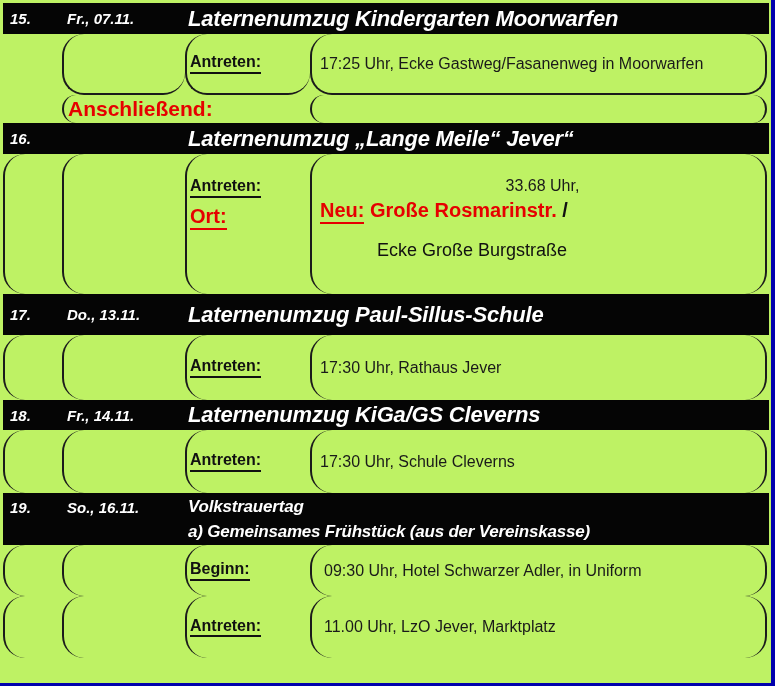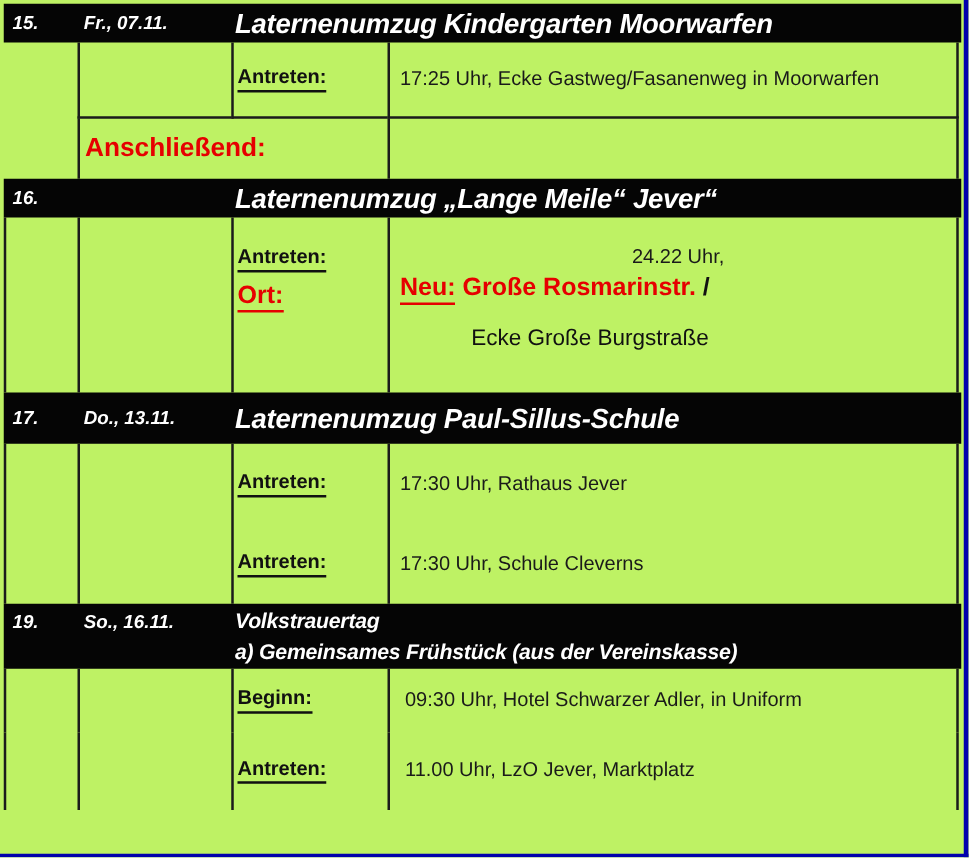--- a/index.html
+++ b/index.html
@@ -34,21 +34,21 @@
   .b-title{font-weight:bold;font-style:italic;font-size:22px;margin-left:3px;white-space:nowrap;letter-spacing:-0.2px;}
   .b-title2{font-weight:bold;font-style:italic;font-size:17px;line-height:25px;margin-left:3px;white-space:nowrap;letter-spacing:-0.2px;}
   .topalign{align-self:flex-start;padding-top:6px;}
   
   .crow{
     margin-left:3px;
     width:764px;
     display:flex;
     box-sizing:border-box;
   }
-  .cell{box-sizing:border-box;border-left:2px solid var(--bd);}
+  .cell{box-sizing:border-box;border-left:2px solid var(--bd);border-radius:22px;}
   .noline{border:none;}
   .bb{border-bottom:2px solid var(--bd);}
   .br{border-right:2px solid var(--bd);}
   .c-num{width:59px;flex:none;}
   .c-date{width:123px;flex:none;}
   .c-label{width:125px;flex:none;padding-left:3px;}
   .c-merge{width:248px;flex:none;padding-left:4px;}
   .c-text{flex:1;padding-left:8px;}
   .mid{display:flex;align-items:center;}
   .pt{padding-top:23px;}
@@ -81,21 +81,21 @@
     <div class="cell c-num noline"></div>
     <div class="cell c-date bb"></div>
     <div class="cell c-label bb mid">
       <span class="lbl u">Antreten:</span>
     </div>
     <div class="cell c-text bb br mid">
       <span class="txt">17:25 Uhr, Ecke Gastweg/Fasanenweg in Moorwarfen</span>
     </div>
   </div>
 
-  <div class="crow" style="height:48px">
+  <div class="crow" style="height:28px">
     <div class="cell c-num noline"></div>
     <div class="cell c-merge mid">
       <span class="note-red">Anschließend:</span>
     </div>
     <div class="cell c-text br"></div>
   </div>
 
   <div class="bar" style="height:31px">
     <span class="b-num">16.</span>
     <span class="b-date"></span>
@@ -103,21 +103,21 @@
   </div>
 
   <div class="crow" style="height:140px">
     <div class="cell c-num"></div>
     <div class="cell c-date"></div>
     <div class="cell c-label pt">
       <div><span class="lbl u">Antreten:</span></div>
       <div class="gap6"><span class="ort u">Ort:</span></div>
     </div>
     <div class="cell c-text br pt">
-      <div class="txt">24.22 Uhr,</div>
+      <div class="txt">33.68 Uhr,</div>
       <div class="redline">
         <span class="u">Neu:</span>
         <span>Große Rosmarinstr.</span>
         <span class="blk">/</span>
       </div>
       <div class="blkline">Ecke Große Burgstraße</div>
     </div>
   </div>
 
   <div class="bar" style="height:41px">
@@ -130,20 +130,25 @@
     <div class="cell c-num"></div>
     <div class="cell c-date"></div>
     <div class="cell c-label mid">
       <span class="lbl u">Antreten:</span>
     </div>
     <div class="cell c-text br mid">
       <span class="txt">17:30 Uhr, Rathaus Jever</span>
     </div>
   </div>
 
+  <div class="bar" style="height:30px">
+    <span class="b-num">18.</span>
+    <span class="b-date">Fr., 14.11.</span>
+    <span class="b-title">Laternenumzug KiGa/GS Cleverns</span>
+  </div>
 
   <div class="crow" style="height:63px">
     <div class="cell c-num"></div>
     <div class="cell c-date"></div>
     <div class="cell c-label mid">
       <span class="lbl u">Antreten:</span>
     </div>
     <div class="cell c-text br mid">
       <span class="txt">17:30 Uhr, Schule Cleverns</span>
     </div>

